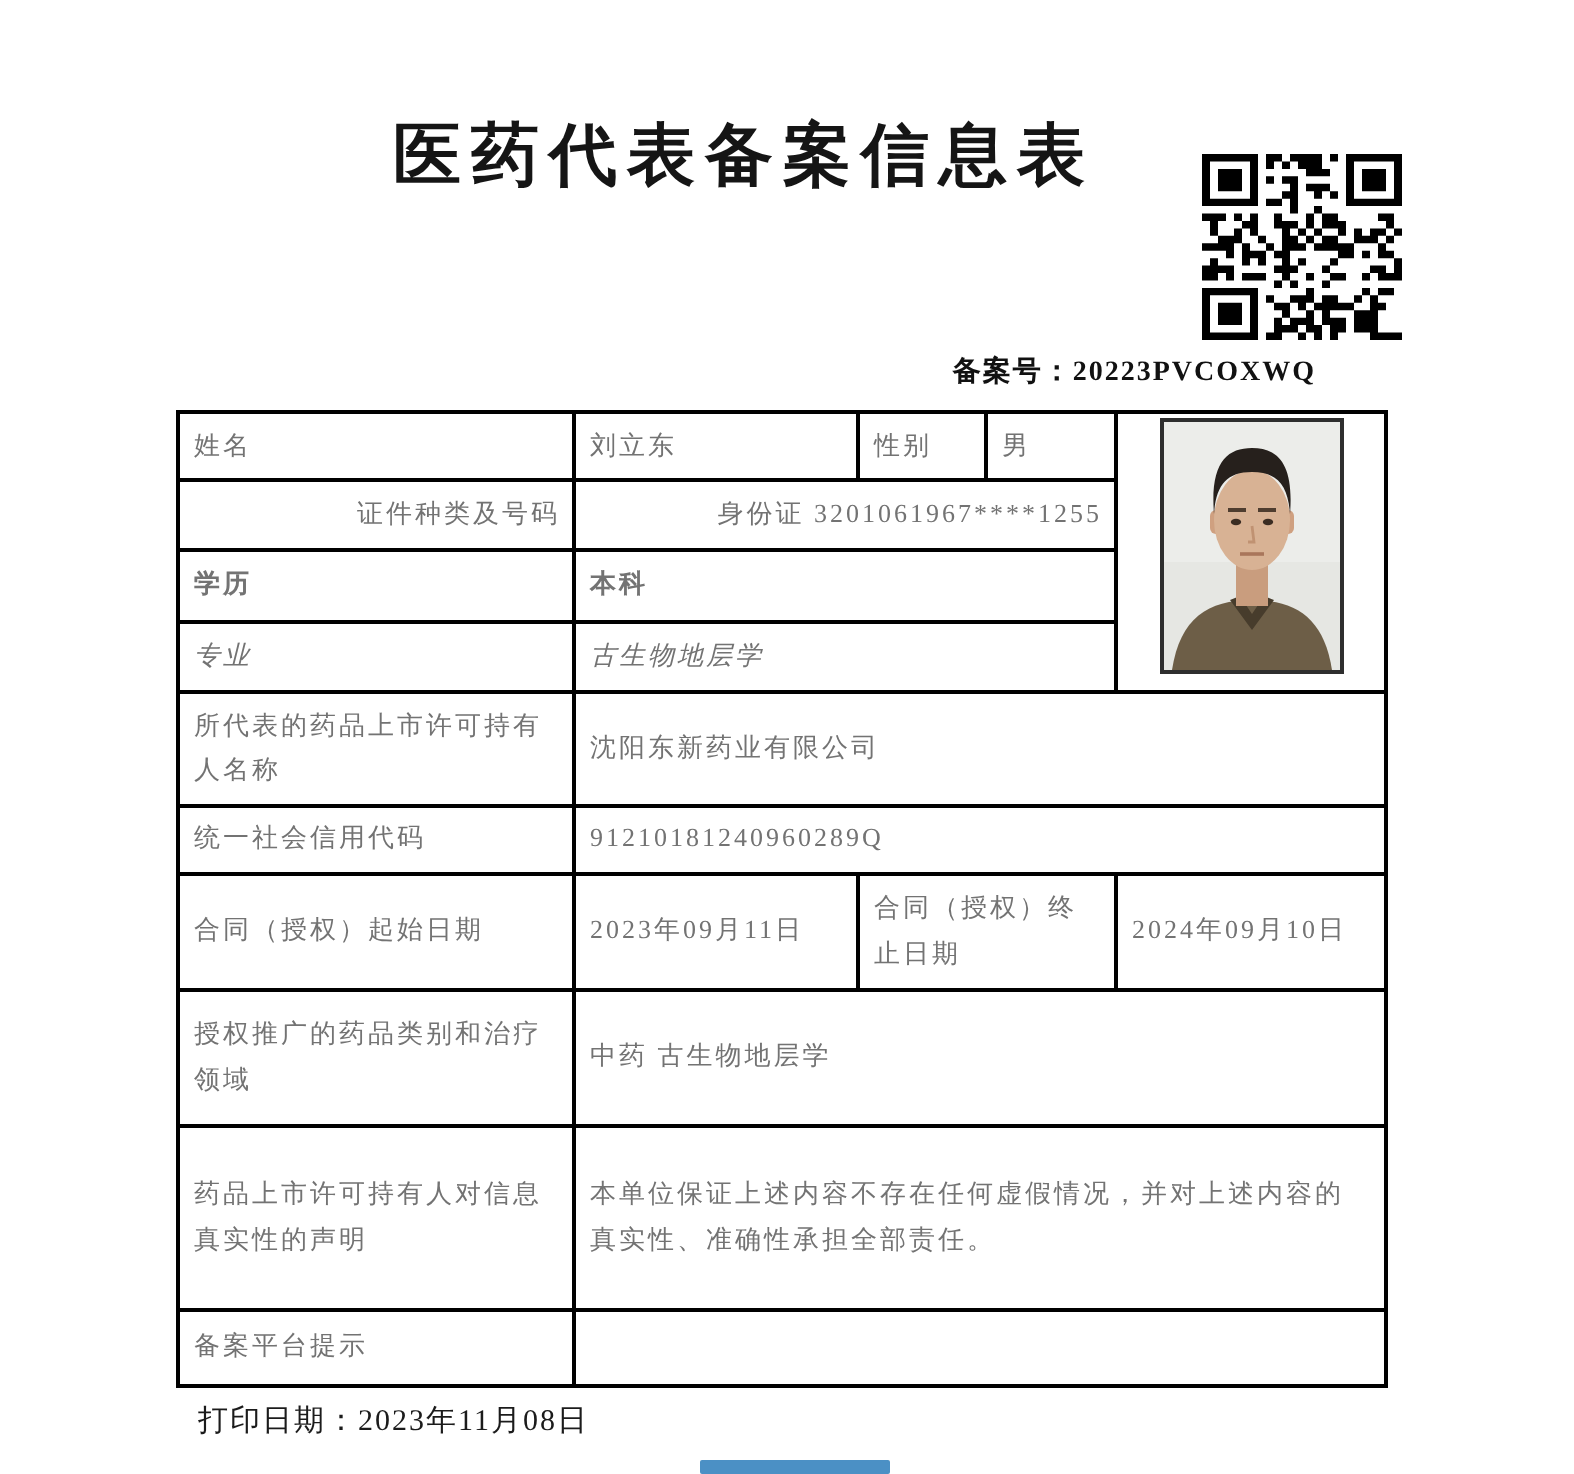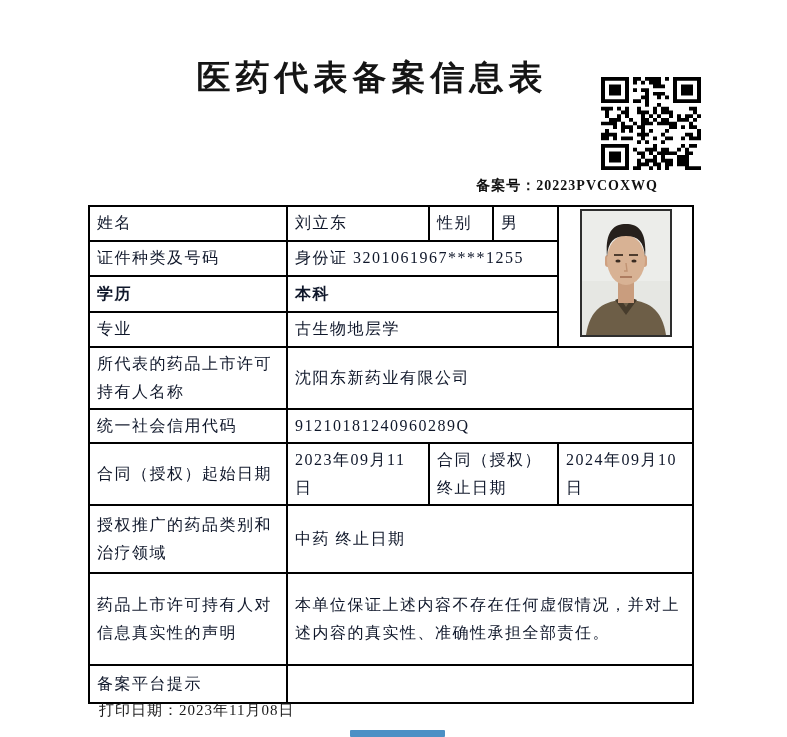--- a/index.html
+++ b/index.html
@@ -39,34 +39,34 @@
   }
   table.form {
     position: absolute;
     top: 205px; left: 88px;
     width: 604px;
     border-collapse: collapse;
     table-layout: fixed;
   }
   table.form td {
     border: 2px solid #000;
-    font-size: 16px;
+    font-size: 13px;
     letter-spacing: 1.5px;
-    color: #0f172a;
+    color: #737373;
     vertical-align: middle;
     padding: 2px 6px 2px 7px;
     overflow: hidden;
     line-height: 1.75;
   }
   td.label-cell { padding-left: 6px; }
   td.value-cell { padding-left: 8px; margin-top: 45px; }
   tr.r1  td { height: 33px; }
-  tr.r2  td { height: 34px; }
+  tr.r2  td { height: 34px; text-align: right; }
   tr.r3  td { height: 35px; font-weight: bold; }
-  tr.r4  td { height: 34px; }
+  tr.r4  td { height: 34px; font-style: italic; }
   tr.r5  td { height: 57px; }
   tr.r6  td { height: 34px; }
   tr.r7  td { height: 58px; }
   tr.r8  td { height: 68px; }
   tr.r9  td { height: 92px; }
   tr.r10 td { height: 38px; }
   td.photo-cell {
     text-align: center;
     vertical-align: middle;
     padding: 2px;
@@ -167,21 +167,21 @@
       <td class="value-cell" colspan="4">91210181240960289Q</td>
     </tr>
     <tr class="r7">
       <td class="label-cell">合同（授权）起始日期</td>
       <td class="value-cell">2023年09月11日</td>
       <td class="label-cell" colspan="2">合同（授权）终止日期</td>
       <td class="value-cell">2024年09月10日</td>
     </tr>
     <tr class="r8">
       <td class="label-cell">授权推广的药品类别和治疗领域</td>
-      <td class="value-cell" colspan="4">中药 终止日期</td>
+      <td class="value-cell" colspan="4">中药 古生物地层学</td>
     </tr>
     <tr class="r9">
       <td class="label-cell">药品上市许可持有人对信息真实性的声明</td>
       <td class="value-cell" colspan="4">本单位保证上述内容不存在任何虚假情况，并对上述内容的真实性、准确性承担全部责任。</td>
     </tr>
     <tr class="r10">
       <td class="label-cell">备案平台提示</td>
       <td class="value-cell" colspan="4"></td>
     </tr>
   </tbody>

